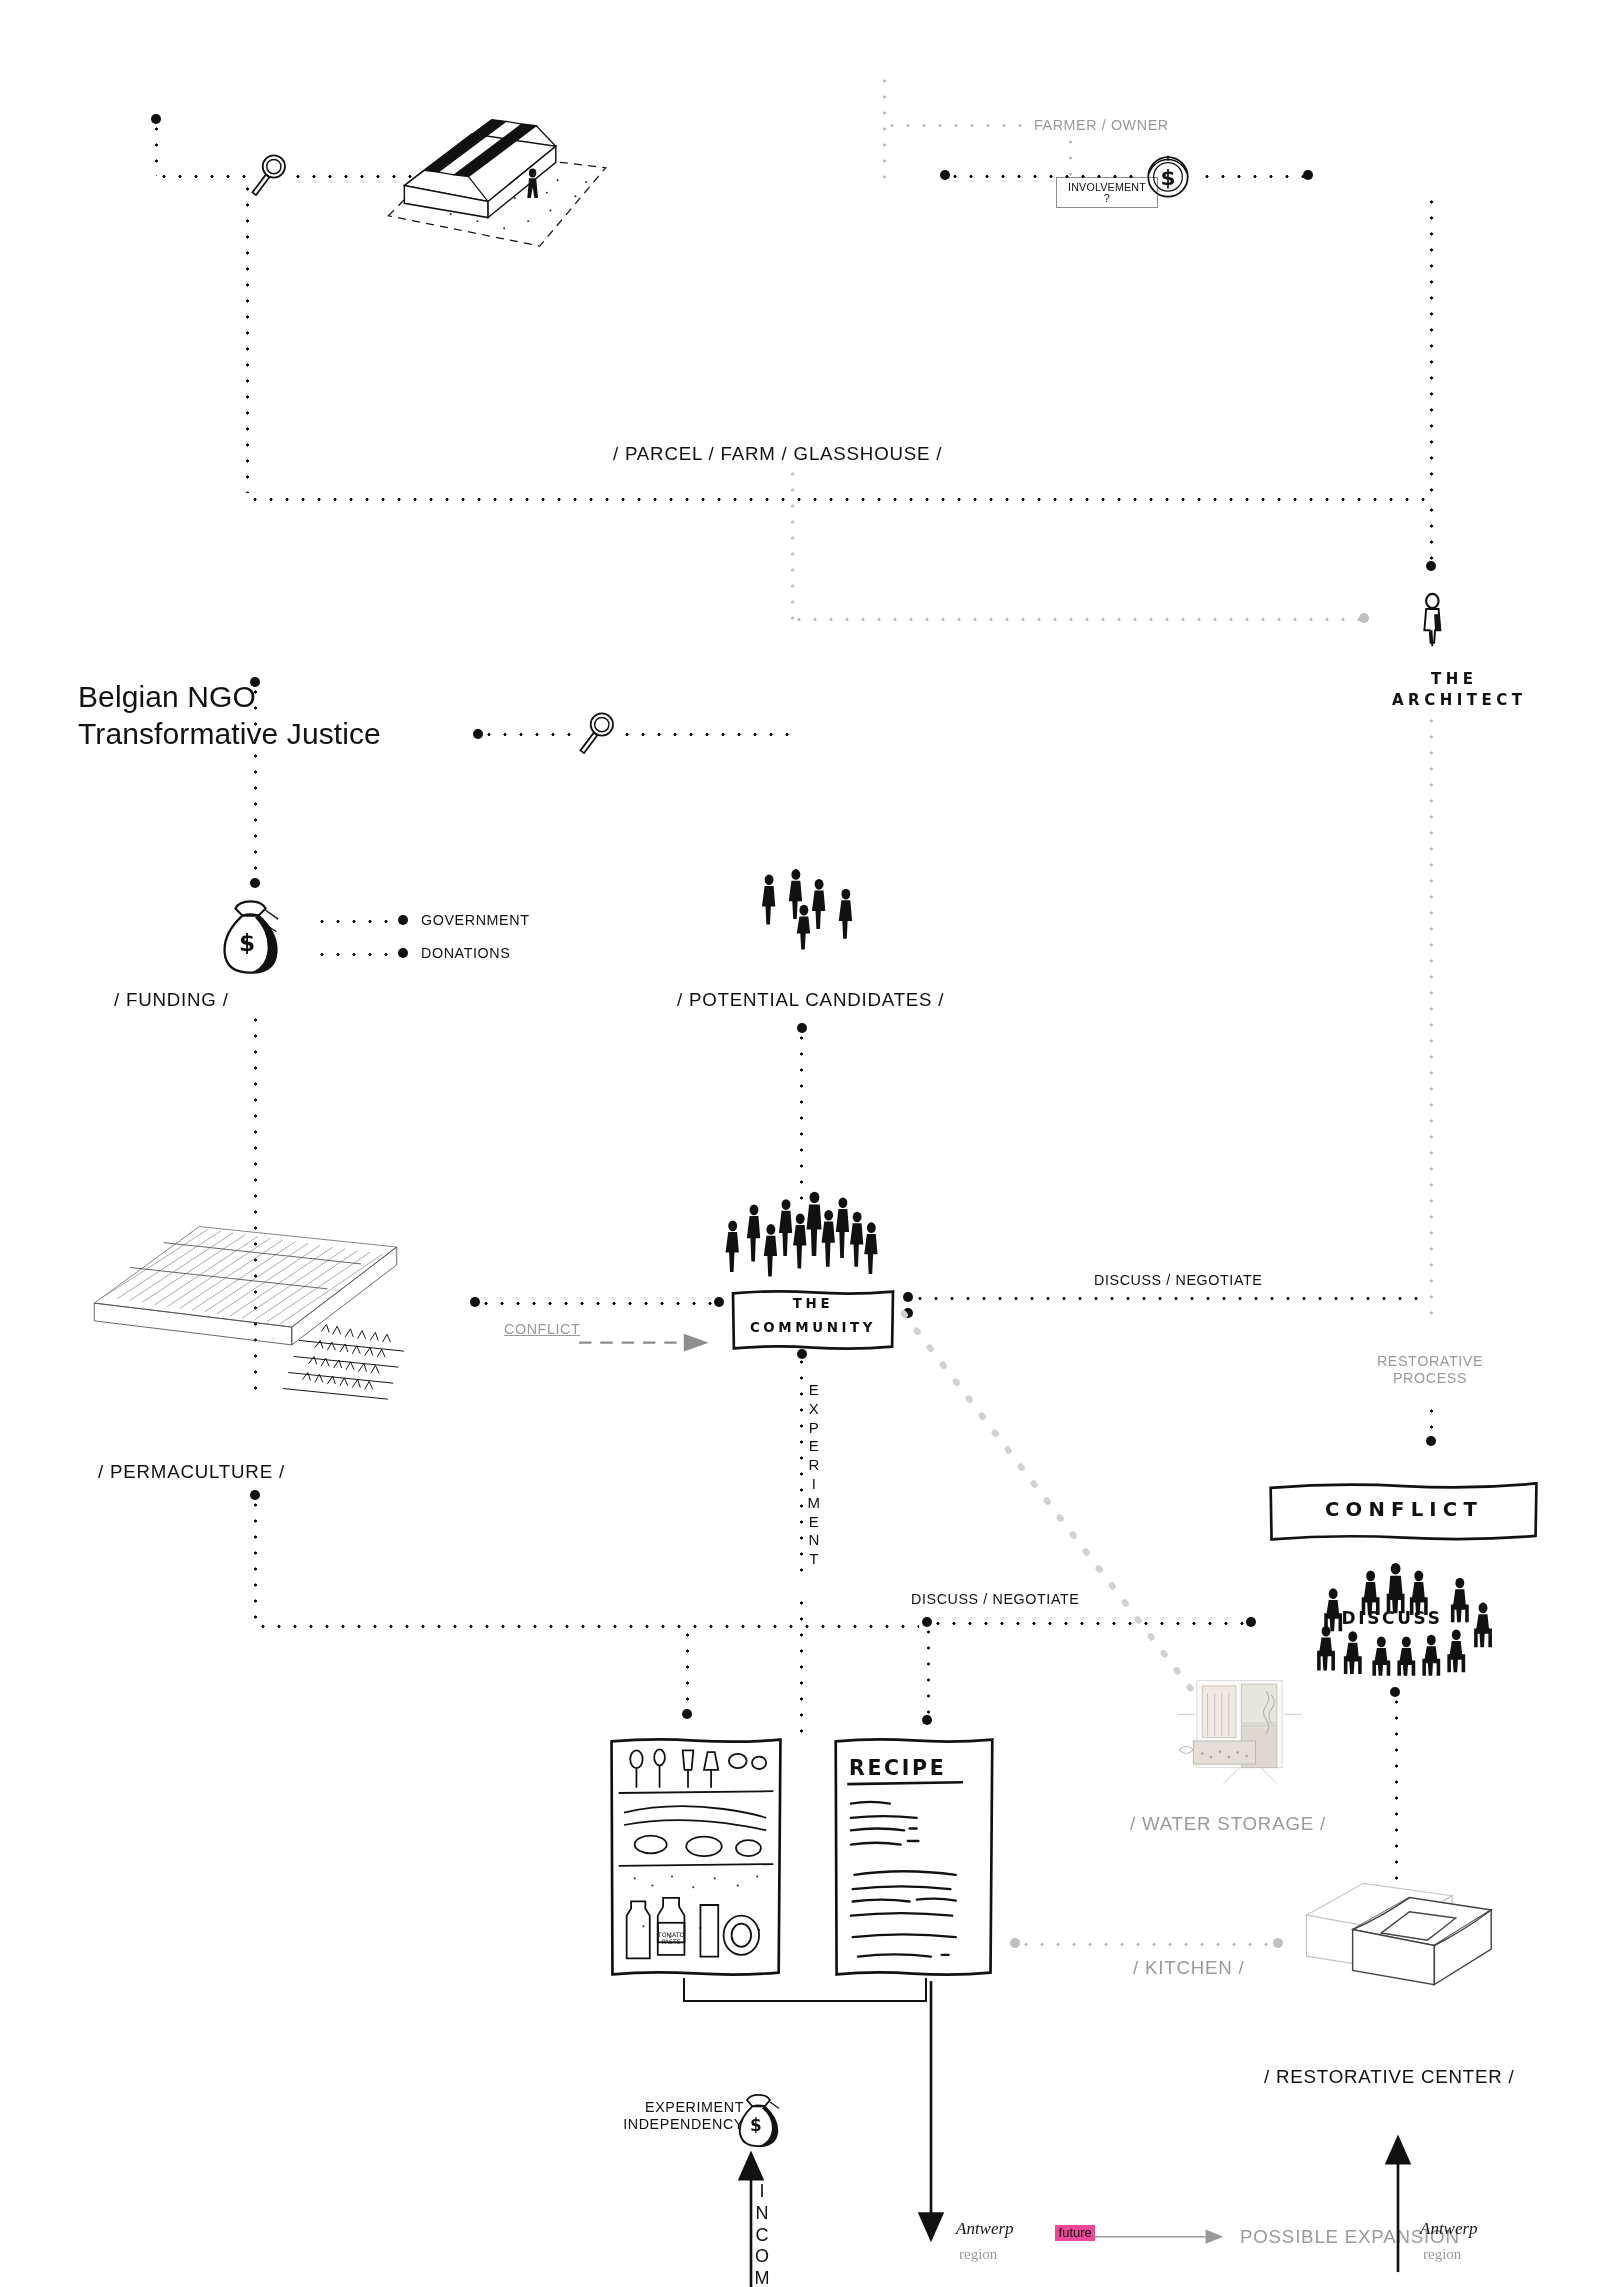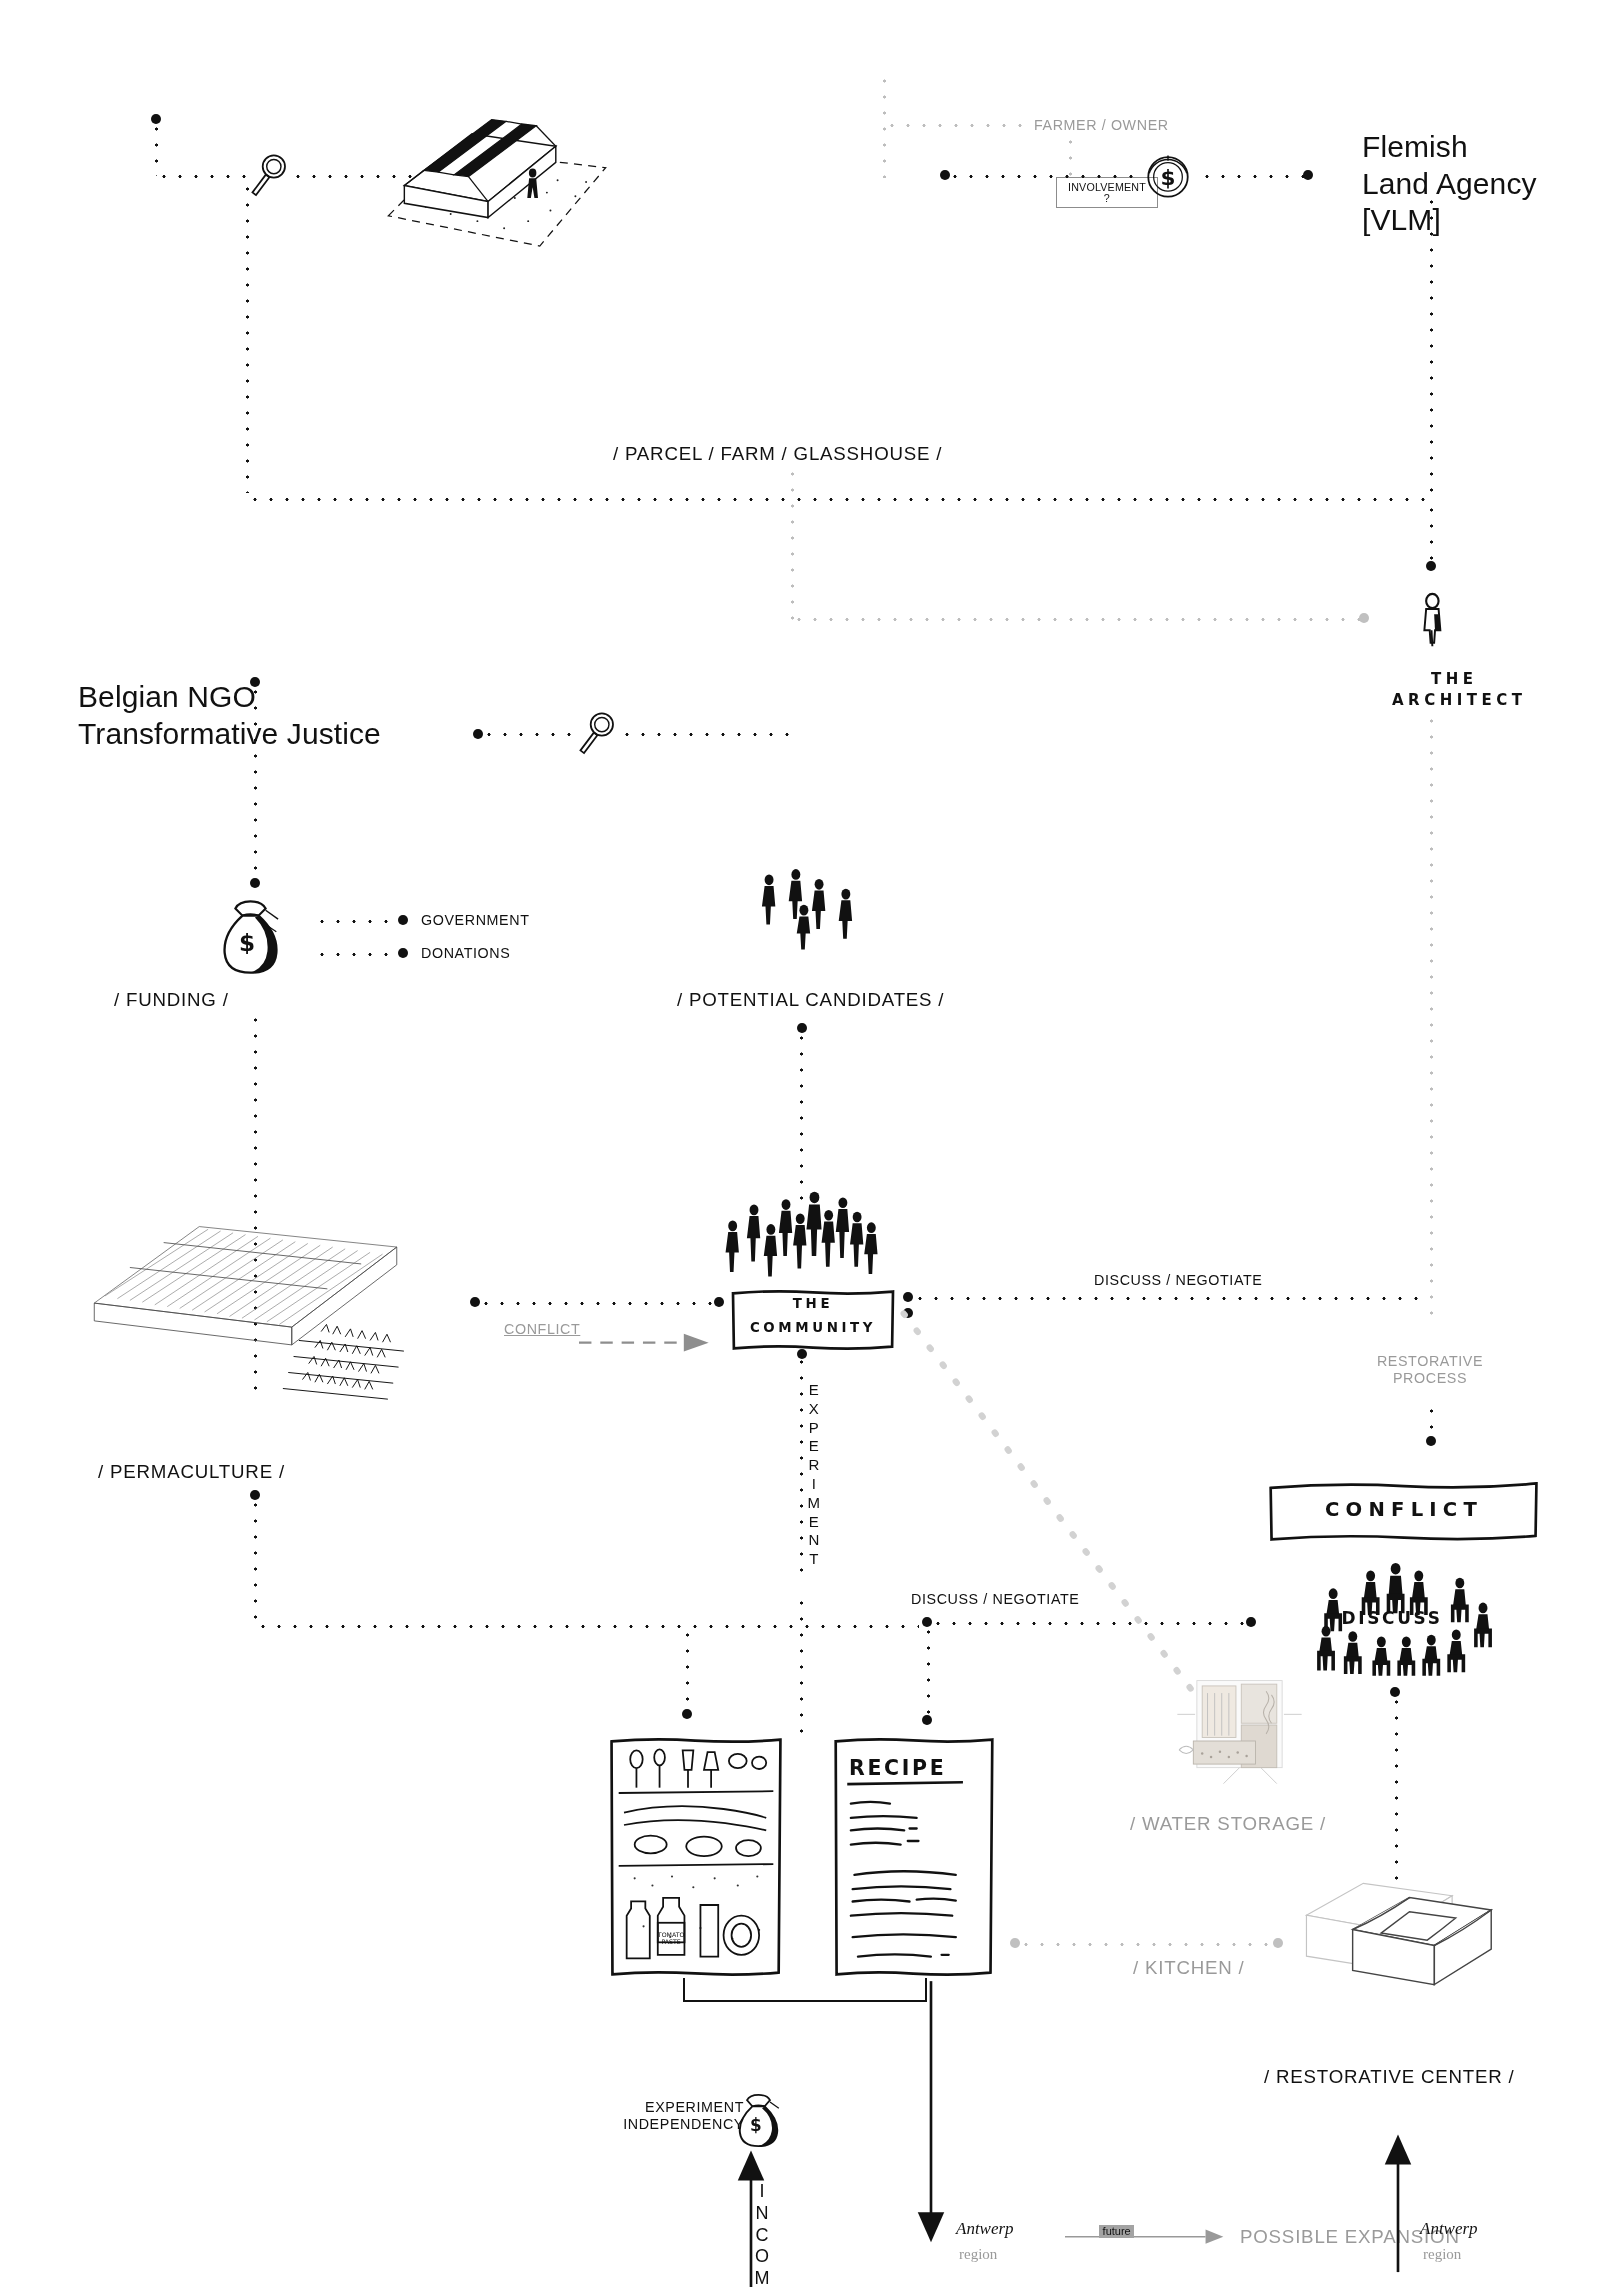--- a/index.html
+++ b/index.html
@@ -118,23 +118,20 @@
       <circle cx="29" cy="30" r="22" fill="none" stroke="#111" stroke-width="2"></circle>
       <path d="M8 26 A22 22 0 0 1 50 26" fill="none" stroke="#111" stroke-width="1.6"></path>
       <circle cx="29" cy="30" r="16" fill="none" stroke="#111" stroke-width="1.4"></circle>
       <text x="29" y="39" font-size="24" font-family="DejaVu Sans, sans-serif" font-weight="700" text-anchor="middle" fill="#111">$</text>
       <path d="M29 6 L29 12" stroke="#111" stroke-width="1.6"></path>
     </svg>
   </div>
   <div class="dh" style="left:1199px;top:174px;width:107px;"></div>
   <div class="node" style="left:1303px;top:170px;"></div>
 
-  <div class="lbl title" style="left:1362px;top:129px;">Flemish
-Land Agency
-[VLM]</div>
 
   <div class="lbl cap" style="left:613px;top:443px;">/ PARCEL / FARM / GLASSHOUSE /</div>
 
   <div class="dv g" style="left:790px;top:466px;height:160px;"></div>
   <div class="dh g" style="left:791px;top:617px;width:575px;"></div>
   <div class="node g" style="left:1359px;top:613px;"></div>
 
   <div class="dv" style="left:245px;top:181px;height:312px;"></div>
   <div class="dh" style="left:247px;top:497px;width:1185px;"></div>
   <div class="dv" style="left:1429px;top:194px;height:307px;"></div>
@@ -579,21 +576,21 @@
   </div>
   <div class="lbl serif" style="left:956px;top:2219px;">Antwerp</div>
   <div class="lbl serif-sub" style="left:959px;top:2245px;">region</div>
 
   <div class="abs" style="left:1065px;top:2226px;">
     <svg width="169" height="21.4" viewBox="0 0 190 24">
       <line x1="0" y1="12" x2="158" y2="12" stroke="#999" stroke-width="1.6"></line>
       <path d="M158 4 L178 12 L158 20 Z" fill="#999"></path>
     </svg>
   </div>
-  <div class="lbl" style="left:1099px;top:2225px;font-size:11px;color:#111;background:#a3a3a3;padding:0 3.6px;">future</div>
+  <div class="lbl" style="left:1055px;top:2225px;font-size:13px;color:#111;background:#ec4899;padding:0 3.6px;">future</div>
   <div class="lbl capg" style="left:1240px;top:2226px;">POSSIBLE EXPANSION</div>
 
   <div class="abs" style="left:1383px;top:2130px;">
     <svg width="30" height="143" viewBox="0 0 34 160">
       <line x1="17" y1="160" x2="17" y2="36" stroke="#111" stroke-width="3"></line>
       <path d="M2 38 L17 4 L32 38 Z" fill="#111"></path>
     </svg>
   </div>
   <div class="lbl serif" style="left:1420px;top:2219px;">Antwerp</div>
   <div class="lbl serif-sub" style="left:1423px;top:2245px;">region</div>

